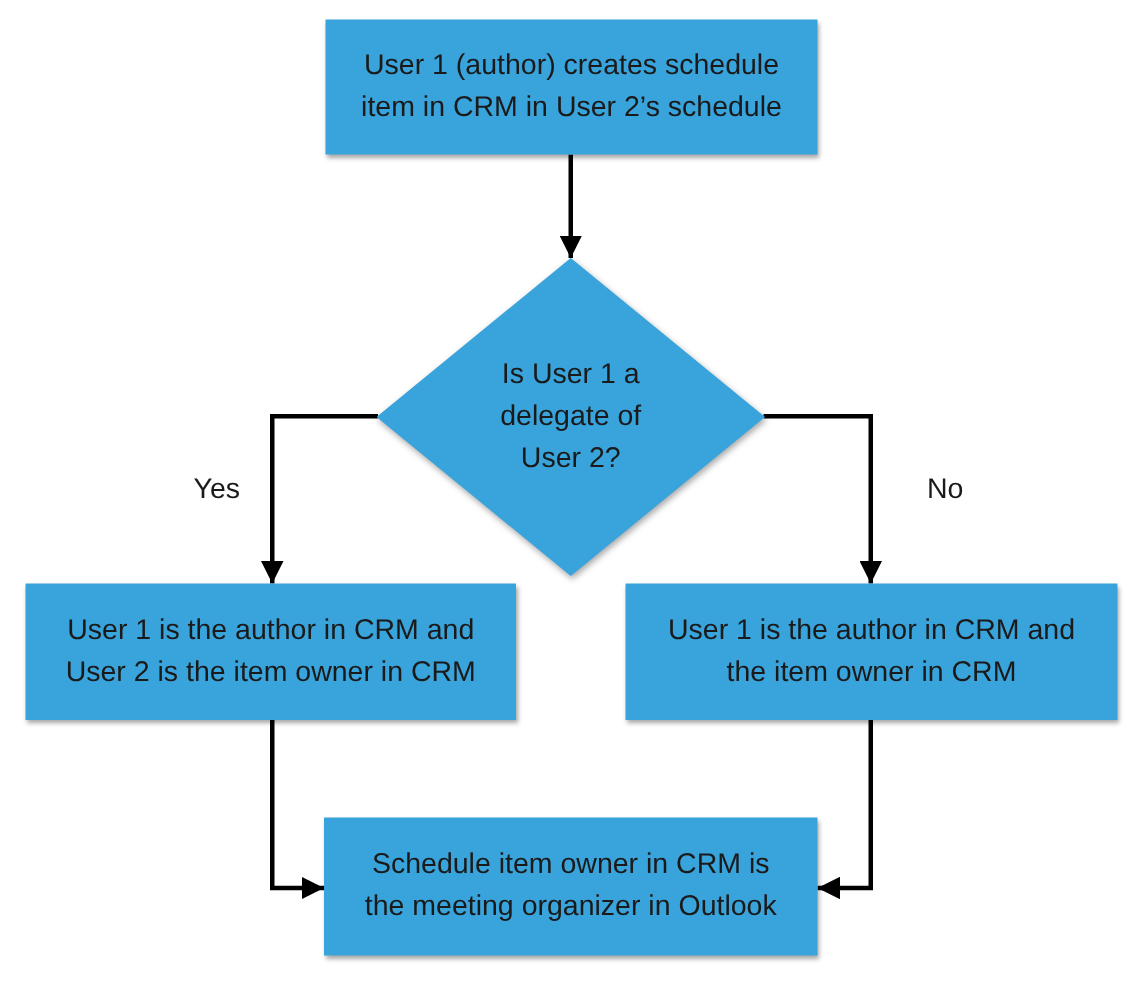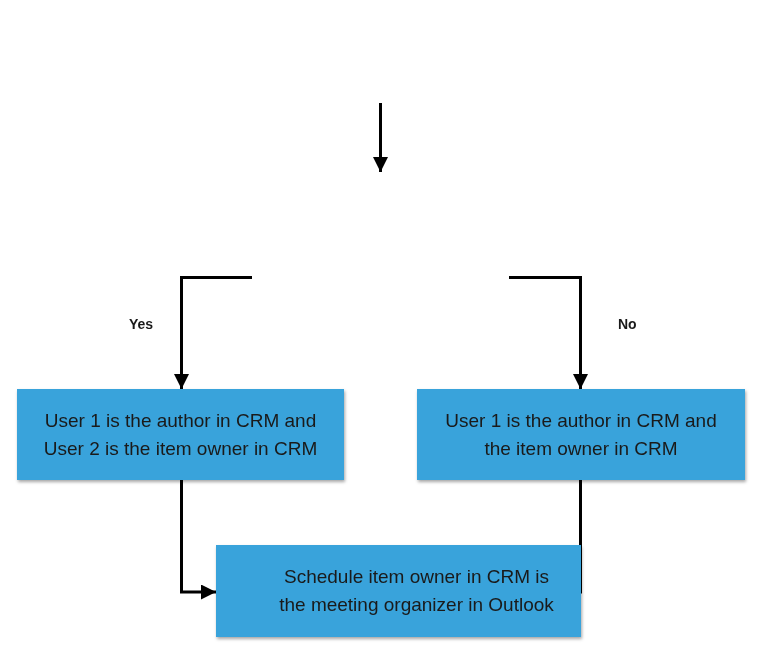--- a/index.html
+++ b/index.html
@@ -39,21 +39,21 @@
     justify-content: center;
     text-align: center;
     font-size: 19px;
     line-height: 28px;
     box-shadow: 1px 2px 3px rgba(0,0,0,0.35);
   }
   .node .label { white-space: pre-line; }
   .node-start   { left: 217px; top: 13px;  width: 328px; height: 90px; }
   .node-yes     { left: 17px;  top: 389px; width: 327px; height: 91px; }
   .node-no      { left: 417px; top: 389px; width: 328px; height: 91px; }
-  .node-end     { left: 216px; top: 545px; width: 329px; height: 92px; padding-left: 36px; }
+  .node-end     { left: 216px; top: 545px; width: 329px; height: 92px; }
   .diamond-wrap {
     position: absolute;
     left: 251px; top: 172px;
     width: 259px; height: 212px;
     filter: drop-shadow(1px 2px 2px rgba(0,0,0,0.35));
   }
   .diamond {
     width: 100%; height: 100%;
     background: var(--accent);
     clip-path: polygon(50% 0, 100% 50%, 50% 100%, 0 50%);
@@ -61,22 +61,22 @@
     align-items: center;
     justify-content: center;
     text-align: center;
     color: var(--text);
     font-size: 19px;
     line-height: 28px;
   }
   .diamond .label { white-space: pre-line; }
   .edge-label {
     position: absolute;
-    font-size: 14px;
-    font-weight: bold;
+    font-size: 19px;
+    font-weight: normal;
     color: var(--text);
   }
   .edge-label-yes { left: 129px; top: 316px; }
   .edge-label-no  { left: 618px; top: 316px; }
 </style>
 </head>
 <body style="--accent: #39A3DB; --line: #000000; --text: #1A1A1A; --background: #FFFFFF;">
 
 <div class="canvas">
 
@@ -86,21 +86,32 @@
         <path class="arrowhead-fill" d="M 0 0 L 10 5 L 0 10 z"></path>
       </marker>
     </defs>
     <path class="edge" d="M 380.5 103 L 380.5 172" marker-end="url(#arrow)"></path>
     <path class="edge" d="M 252 277.5 L 181.5 277.5 L 181.5 389" marker-end="url(#arrow)"></path>
     <path class="edge" d="M 509 277.5 L 580.5 277.5 L 580.5 389" marker-end="url(#arrow)"></path>
     <path class="edge" d="M 181.5 480 L 181.5 592 L 216 592" marker-end="url(#arrow)"></path>
     <path class="edge" d="M 580.5 480 L 580.5 592 L 545 592" marker-end="url(#arrow)"></path>
   </svg>
 
+  <div class="node node-start">
+    <span class="label">User 1 (author) creates schedule
+item in CRM in User 2’s schedule</span>
+  </div>
 
+  <div class="diamond-wrap">
+    <div class="diamond">
+      <span class="label">Is User 1 a
+delegate of
+User 2?</span>
+    </div>
+  </div>
 
   <span class="edge-label edge-label-yes">Yes</span>
   <span class="edge-label edge-label-no">No</span>
 
   <div class="node node-yes">
     <span class="label">User 1 is the author in CRM and
 User 2 is the item owner in CRM</span>
   </div>
 
   <div class="node node-no">

